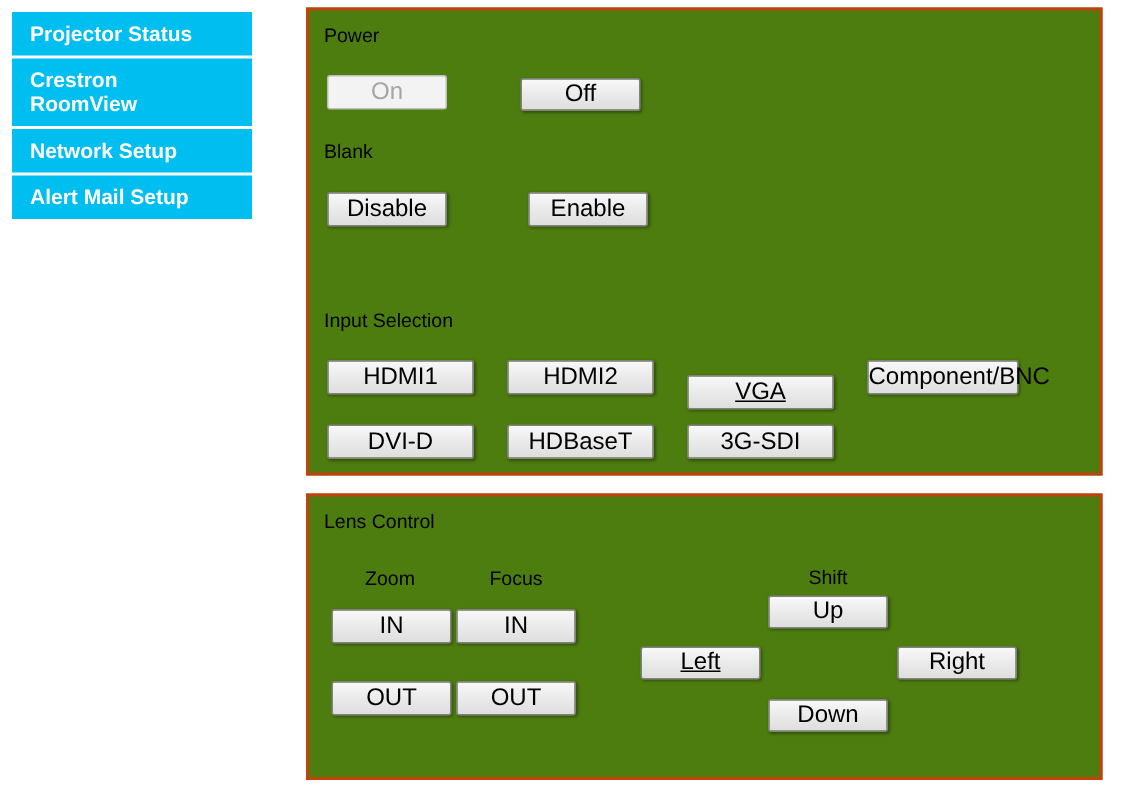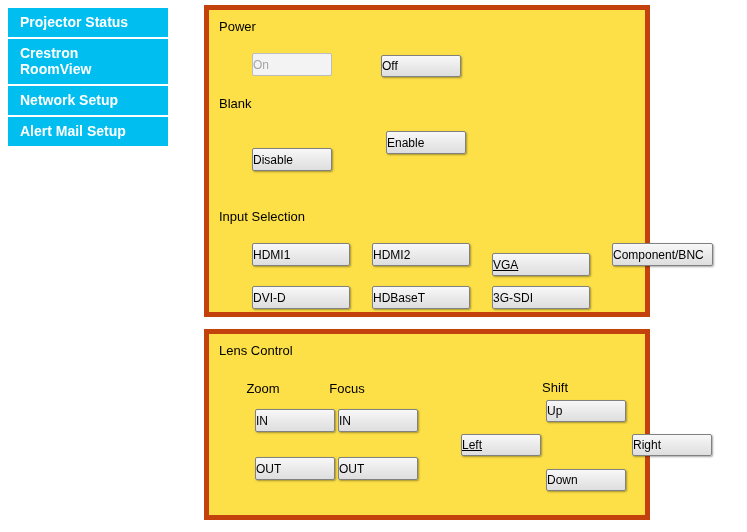--- a/index.html
+++ b/index.html
@@ -15,53 +15,53 @@
   .side-item {
     background:#00bff0; color:#ffffff;
     font-size:14px; font-weight:bold; line-height:16px;
     padding:6px 8px 7px 12px; margin-bottom:2px;
     cursor:pointer; white-space:pre-line;
   }
   .side-item.selected { background:#c8f6ff; color:#000000; }
 
   
   .panel {
-    position:absolute; left:204px; width:446px;
-    background:#fde047; border:5px solid #c2410c;
+    position:absolute; left:204px; width:531px;
+    background:#4d7c0f; border:2px solid #c2410c;
   }
   #panel-control { top:5px; height:312px; }
   #panel-lens   { top:329px; height:191px; }
 
   .lbl {
     position:absolute; font-size:13px; color:#000000;
   }
   .lbl.center { text-align:center; width:80px; }
 
   .btn {
     position:absolute; display:block;
     font-family:"Liberation Sans", sans-serif;
-    font-size:12px; color:#000000; text-align:left;
+    font-size:16px; color:#000000; text-align:center;
     height:23px; width:80px; line-height:20px;
     background:linear-gradient(to bottom, #f8f8f8, #e9e9e9 55%, #dedede);
     border:1px solid #818181; border-radius:2px;
     box-shadow:1px 1px 2px rgba(0,0,0,0.35);
-    cursor:pointer; padding:0;margin-left:31px;
+    cursor:pointer; padding:0;
   }
   .btn.wide { width:98px; }
   .btn.disabled, .btn[disabled] {
     color:#a5a5a5; background:#f3f3f3; border:1px solid #bdbdbd;
     box-shadow:none; cursor:default;
   }
 
   
   #lbl-power   { left:10px;  top:9px;   }
   #btn-on      { left:12px;  top:43px;  }
   #btn-off     { left:141px; top:45px;  height:22px; }
   #lbl-blank   { left:10px;  top:86px;  }
-  #btn-disable { left:12px;  top:138px; }
+  #btn-disable { left:12px;  top:121px; }
   #btn-enable  { left:146px; top:121px; }
   #lbl-input   { left:10px;  top:199px; }
   #btn-hdmi1   { left:12px;  top:233px; }
   #btn-hdmi2   { left:132px; top:233px; }
   #btn-vga     { left:252px; top:243px;text-decoration:underline; }
   #btn-comp    { left:372px; top:233px; width:101px; }
   #btn-dvid    { left:12px;  top:276px; }
   #btn-hdbaset { left:132px; top:276px; }
   #btn-3gsdi   { left:252px; top:276px; }
 

